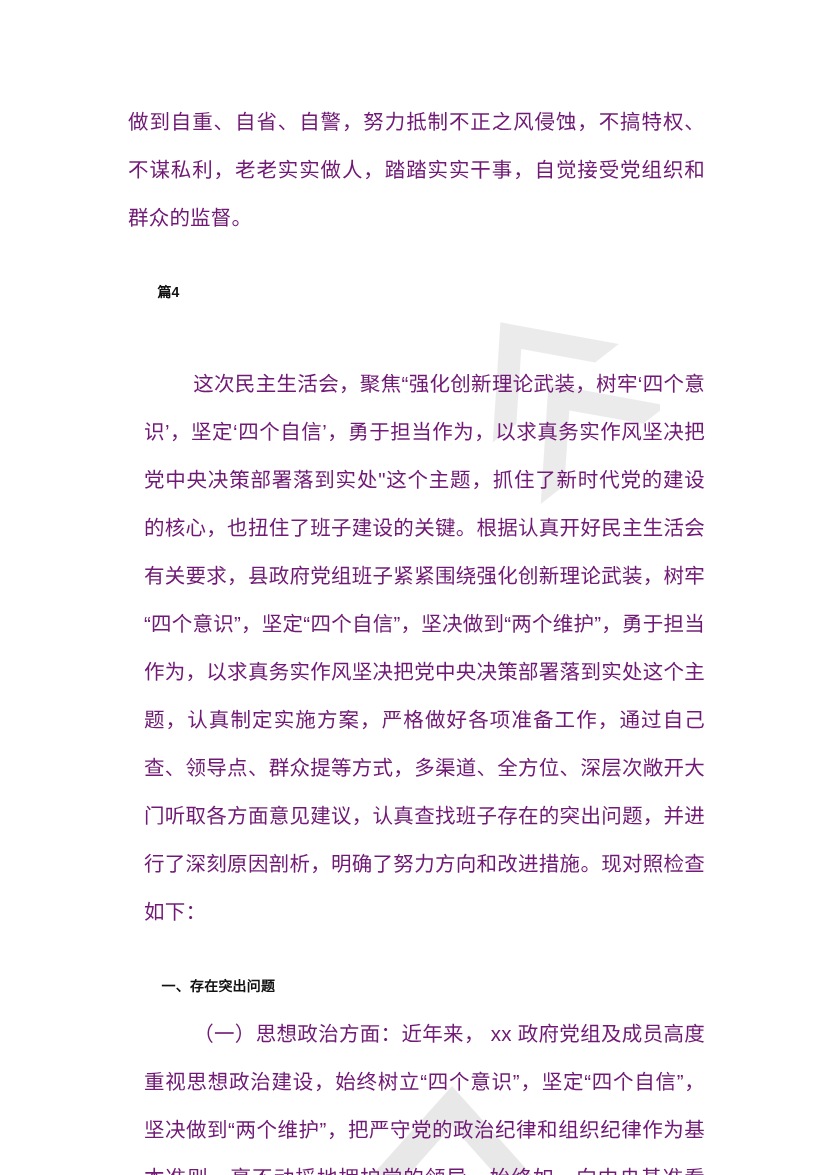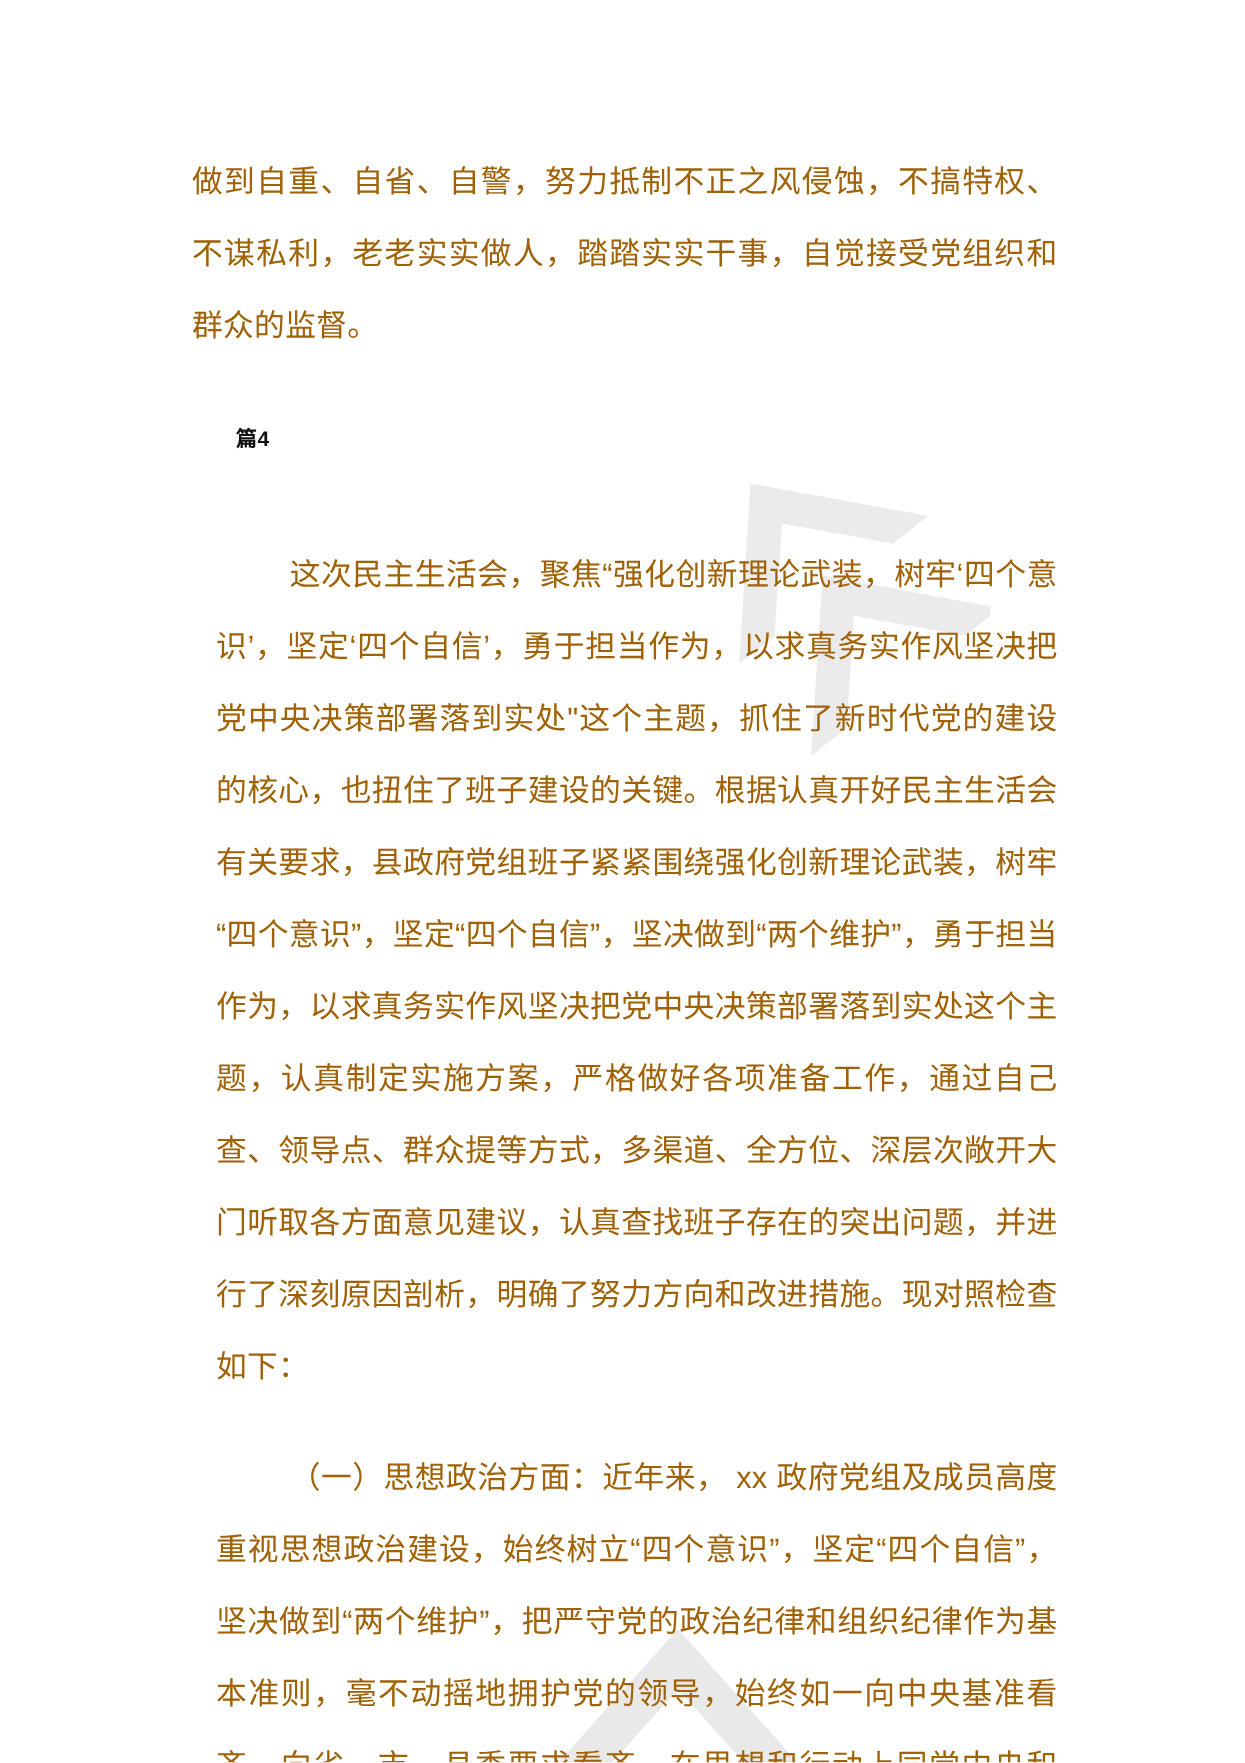--- a/index.html
+++ b/index.html
@@ -36,21 +36,21 @@
     position: relative;
     z-index: 1;
     padding: 98px 125px 0 128px;
     box-sizing: border-box;
   }
 
   .para {
     margin: 0;
     font-size: 20.5px;
     line-height: 48px;
-    color: #a16207;
+    color: #701a75;
     text-align: justify;
     text-justify: inter-ideograph;
     letter-spacing: 0.2px;
     word-break: break-all;
   }
 
   .para.indent {
     text-indent: 2.4em;
     margin-left: 16px;
   }
@@ -98,17 +98,18 @@
     <div class="gap-sm"></div>
 
     <p class="heading-bold indent-1">篇4</p>
 
     <div class="gap-md"></div>
 
     <p class="para indent">这次民主生活会，聚焦“强化创新理论武装，树牢‘四个意识’，坚定‘四个自信’，勇于担当作为，以求真务实作风坚决把党中央决策部署落到实处"这个主题，抓住了新时代党的建设的核心，也扭住了班子建设的关键。根据认真开好民主生活会有关要求，县政府党组班子紧紧围绕强化创新理论武装，树牢“四个意识”，坚定“四个自信”，坚决做到“两个维护”，勇于担当作为，以求真务实作风坚决把党中央决策部署落到实处这个主题，认真制定实施方案，严格做好各项准备工作，通过自己查、领导点、群众提等方式，多渠道、全方位、深层次敞开大门听取各方面意见建议，认真查找班子存在的突出问题，并进行了深刻原因剖析，明确了努力方向和改进措施。现对照检查如下：</p>
 
     <div class="gap-sm"></div>
 
+    <p class="heading-bold indent-2">一、存在突出问题</p>
 
     <p class="para indent">（一）思想政治方面：近年来， xx 政府党组及成员高度重视思想政治建设，始终树立“四个意识”，坚定“四个自信”，坚决做到“两个维护”，把严守党的政治纪律和组织纪律作为基本准则，毫不动摇地拥护党的领导，始终如一向中央基准看齐，向省、市、县委要求看齐，在思想和行动上同党中央和省、市、县委保持高度一致，做到了任何情况下政治信仰不动摇、政治立</p>
 
   </div>
 </div>
 
 </body></html>

